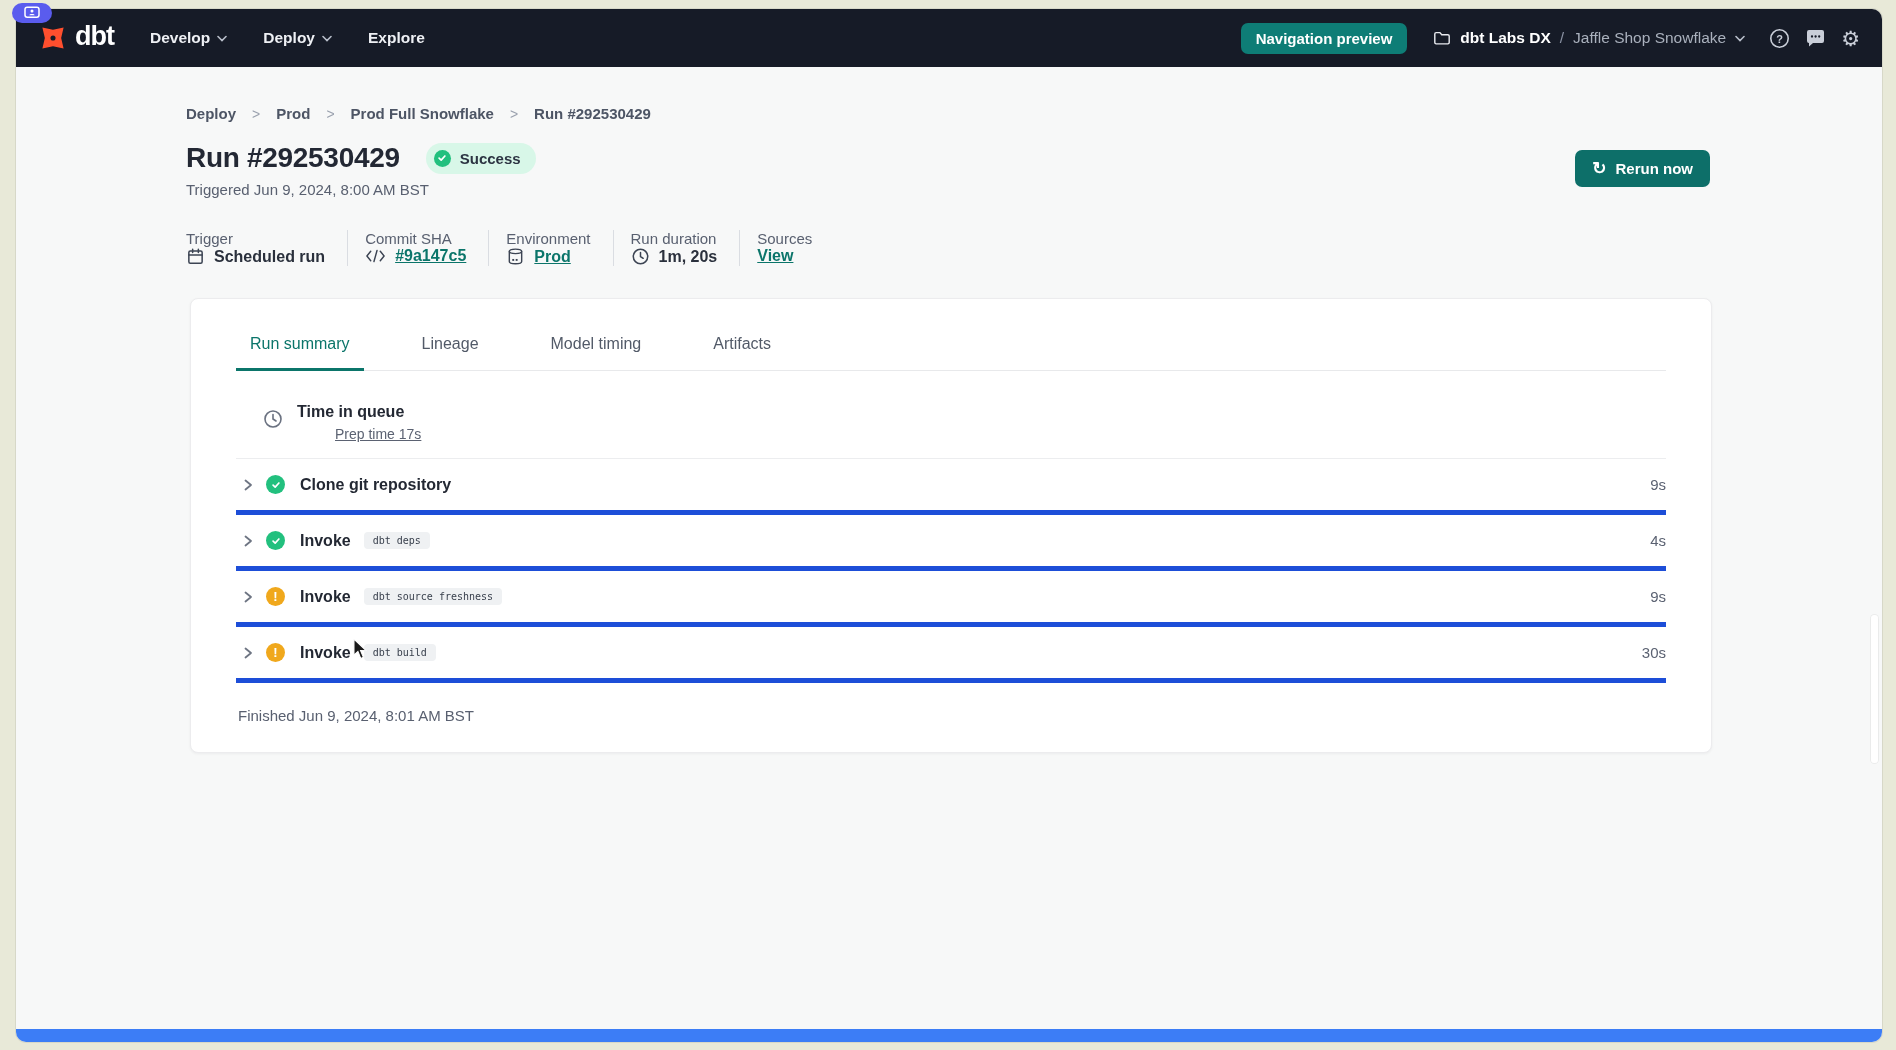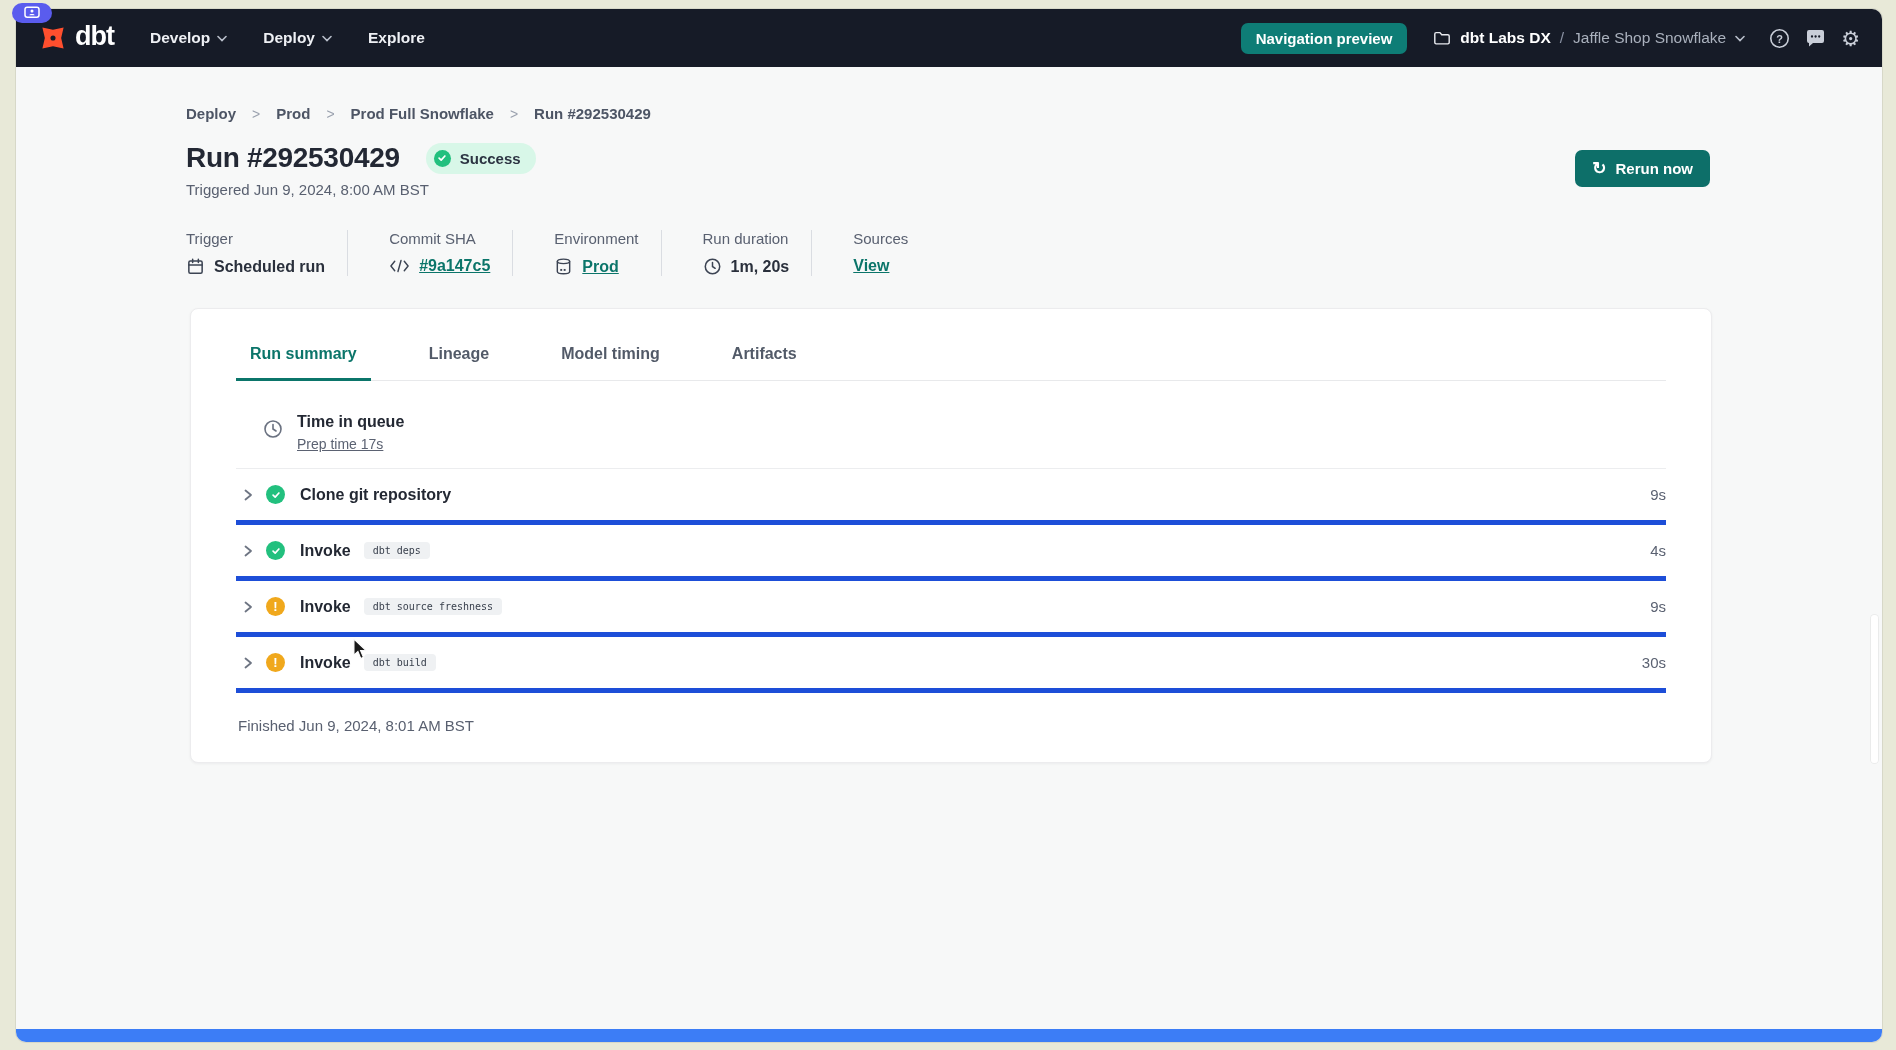--- a/index.html
+++ b/index.html
@@ -55,44 +55,44 @@
   .badge-dot { width:17px; height:17px; border-radius:50%; background:var(--green,#22c07e);
     display:flex; align-items:center; justify-content:center; }
   .rerun-btn { position:absolute; right:0; top:8px; background:var(--rerun,#0d6f69);
     color:#fff; border:none; border-radius:7px; height:37px; padding:0 17px;
     font-family:inherit; font-size:15px; font-weight:bold;
     display:flex; align-items:center; gap:9px; cursor:pointer; }
   .rerun-glyph { font-size:17px; line-height:1; }
   .triggered { margin-top:7px; font-size:15px; color:#596070; }
 
   
-  .meta { margin-top:32px; display:flex;gap:24px; }
+  .meta { margin-top:32px; display:flex; }
   .meta-col { padding-right:22px; margin-right:17px; border-right:1px solid #dadde2; }
   .meta-col:last-child { border-right:none; }
   .meta-col:nth-child(1){ min-width:154px; } .meta-col:nth-child(2){ min-width:116px; }
   .meta-col:nth-child(3){ min-width:98px; }  .meta-col:nth-child(4){ min-width:107px; }
   .meta-label { font-size:15px; color:#596070; }
-  .meta-value { margin-top:10px; display:flex; align-items:center; gap:9px;
+  .meta-value { display:flex; align-items:center; gap:9px;
     font-size:16px; font-weight:bold; color:#2a303c; }
   .meta-value .mv-text { font-weight:bold; }
   .meta-col.is-link .mv-text { color:var(--link,#0b756a); text-decoration:underline; cursor:pointer; }
 
   
   .card { margin-top:32px; margin-left:4px; width:1522px; background:#fff;
     border:1px solid #ececee; border-radius:8px; box-shadow:0 1px 3px rgba(20,20,40,.05);
     padding:0 45px; }
   .tabs { display:flex; gap:44px; margin-top:36px; border-bottom:1px solid #e8e9eb; }
-  .tab { font-size:16px; font-weight:bold; color:#525a68; padding:0 14px 15px;
+  .tab { font-size:16px; font-weight:normal; color:#525a68; padding:0 14px 15px;
     border-bottom:3px solid transparent; margin-bottom:-1px; cursor:pointer; }
   .tab.active { color:var(--link,#0b756a); border-bottom-color:var(--link,#0b756a); }
 
   .queue { display:flex; gap:14px; padding:32px 0 15px 27px; border-bottom:1px solid #ecedef; align-items:flex-start; }
   .queue-icon { margin-top:6px; display:flex; }
   .queue-title { font-size:16px; font-weight:bold; color:#232833; }
-  .queue-link { margin-top:5px; font-size:14px; color:#5b6272; text-decoration:underline; display:inline-block; cursor:pointer; }
+  .queue-link { margin-top:5px; font-size:14px; color:#5b6272; text-decoration:underline; display:inline-block; cursor:pointer;margin-left:38px; }
 
   .step-row { height:56px; display:flex; align-items:center; border-bottom:5px solid #1d4ed8; padding-left:2px; }
   .chev { width:12px; margin:0 12px 0 4px; display:flex; cursor:pointer; }
   .status-dot { width:19px; height:19px; border-radius:50%; margin-right:15px; flex:0 0 19px;
     display:flex; align-items:center; justify-content:center; }
   .status-dot.success { background:var(--green,#22c07e); }
   .status-dot.warning { background:var(--amber,#f0a81c); color:#fff; font-weight:bold; font-size:13px; }
   .step-label { font-size:16px; font-weight:bold; color:#232833; }
   .step-code { font-family:"DejaVu Sans Mono", monospace; font-size:10px; background:#eff1f3;
     color:#39404d; padding:3px 9px; border-radius:4px; margin-left:13px; }

